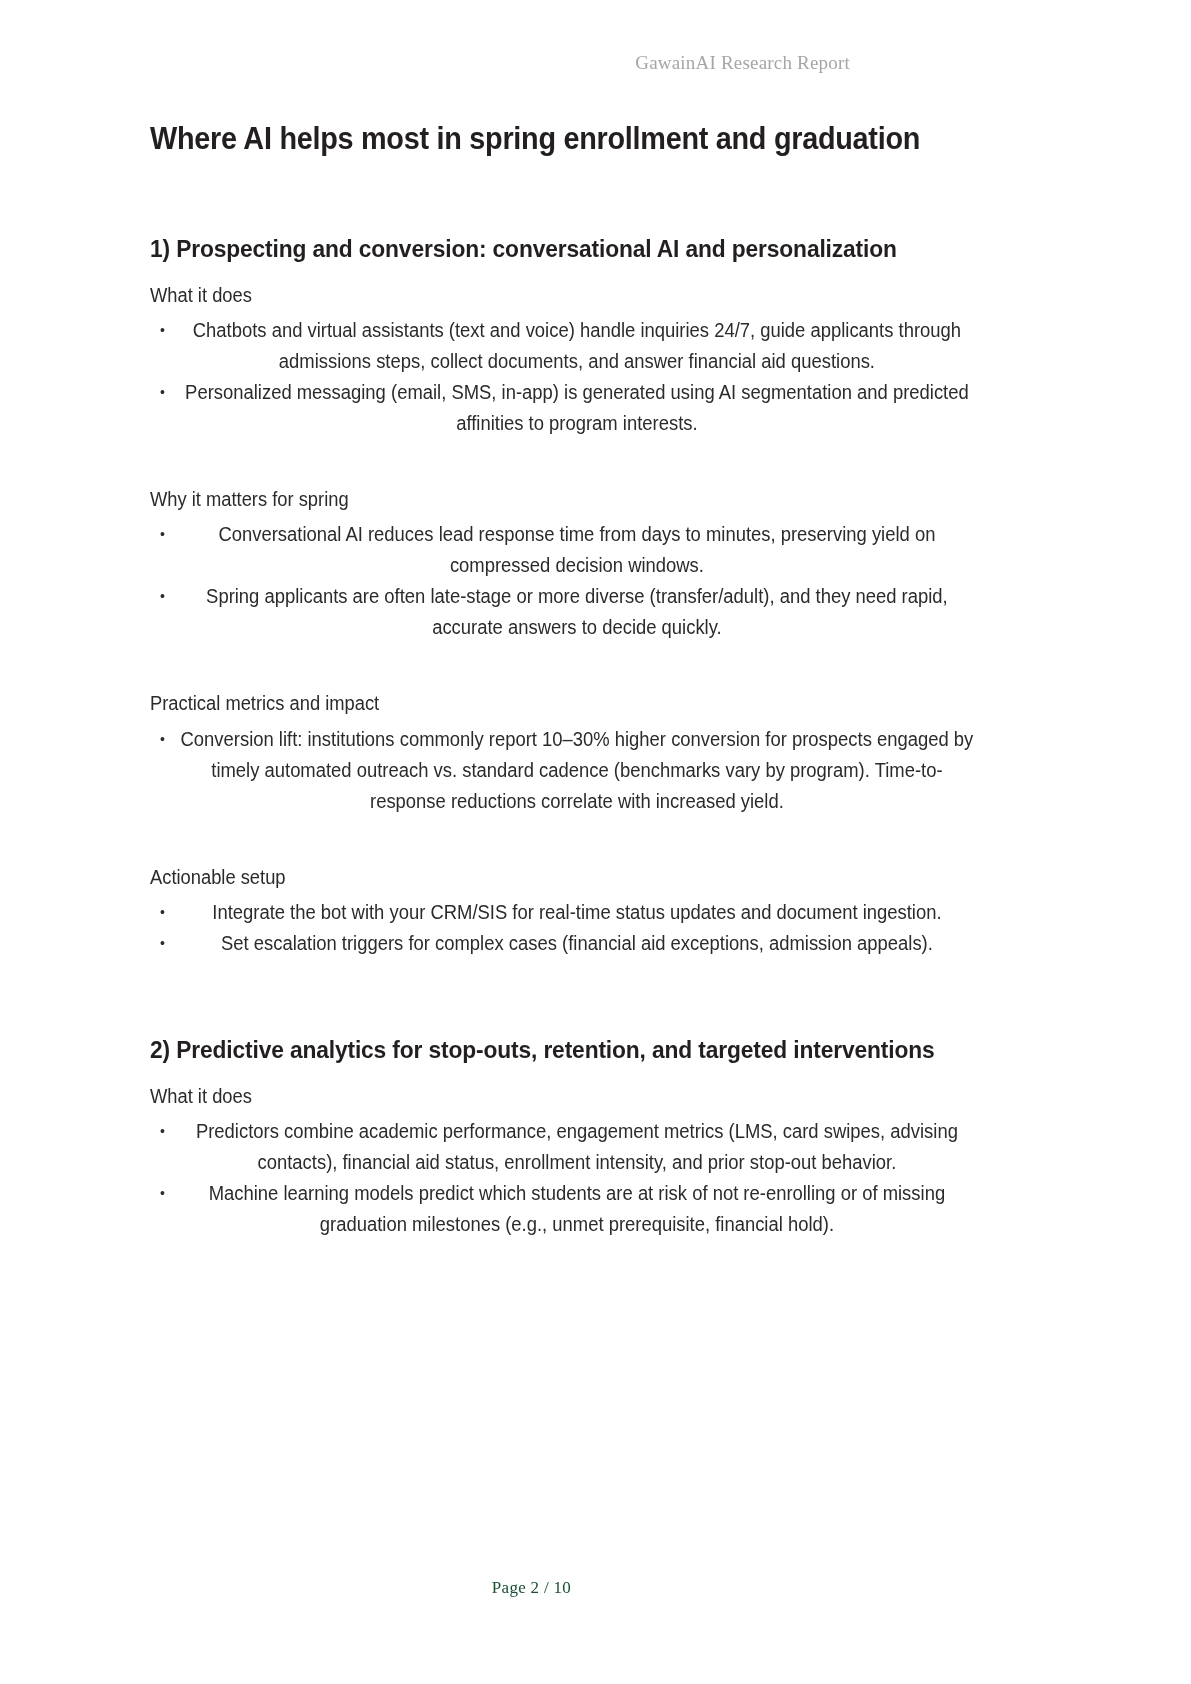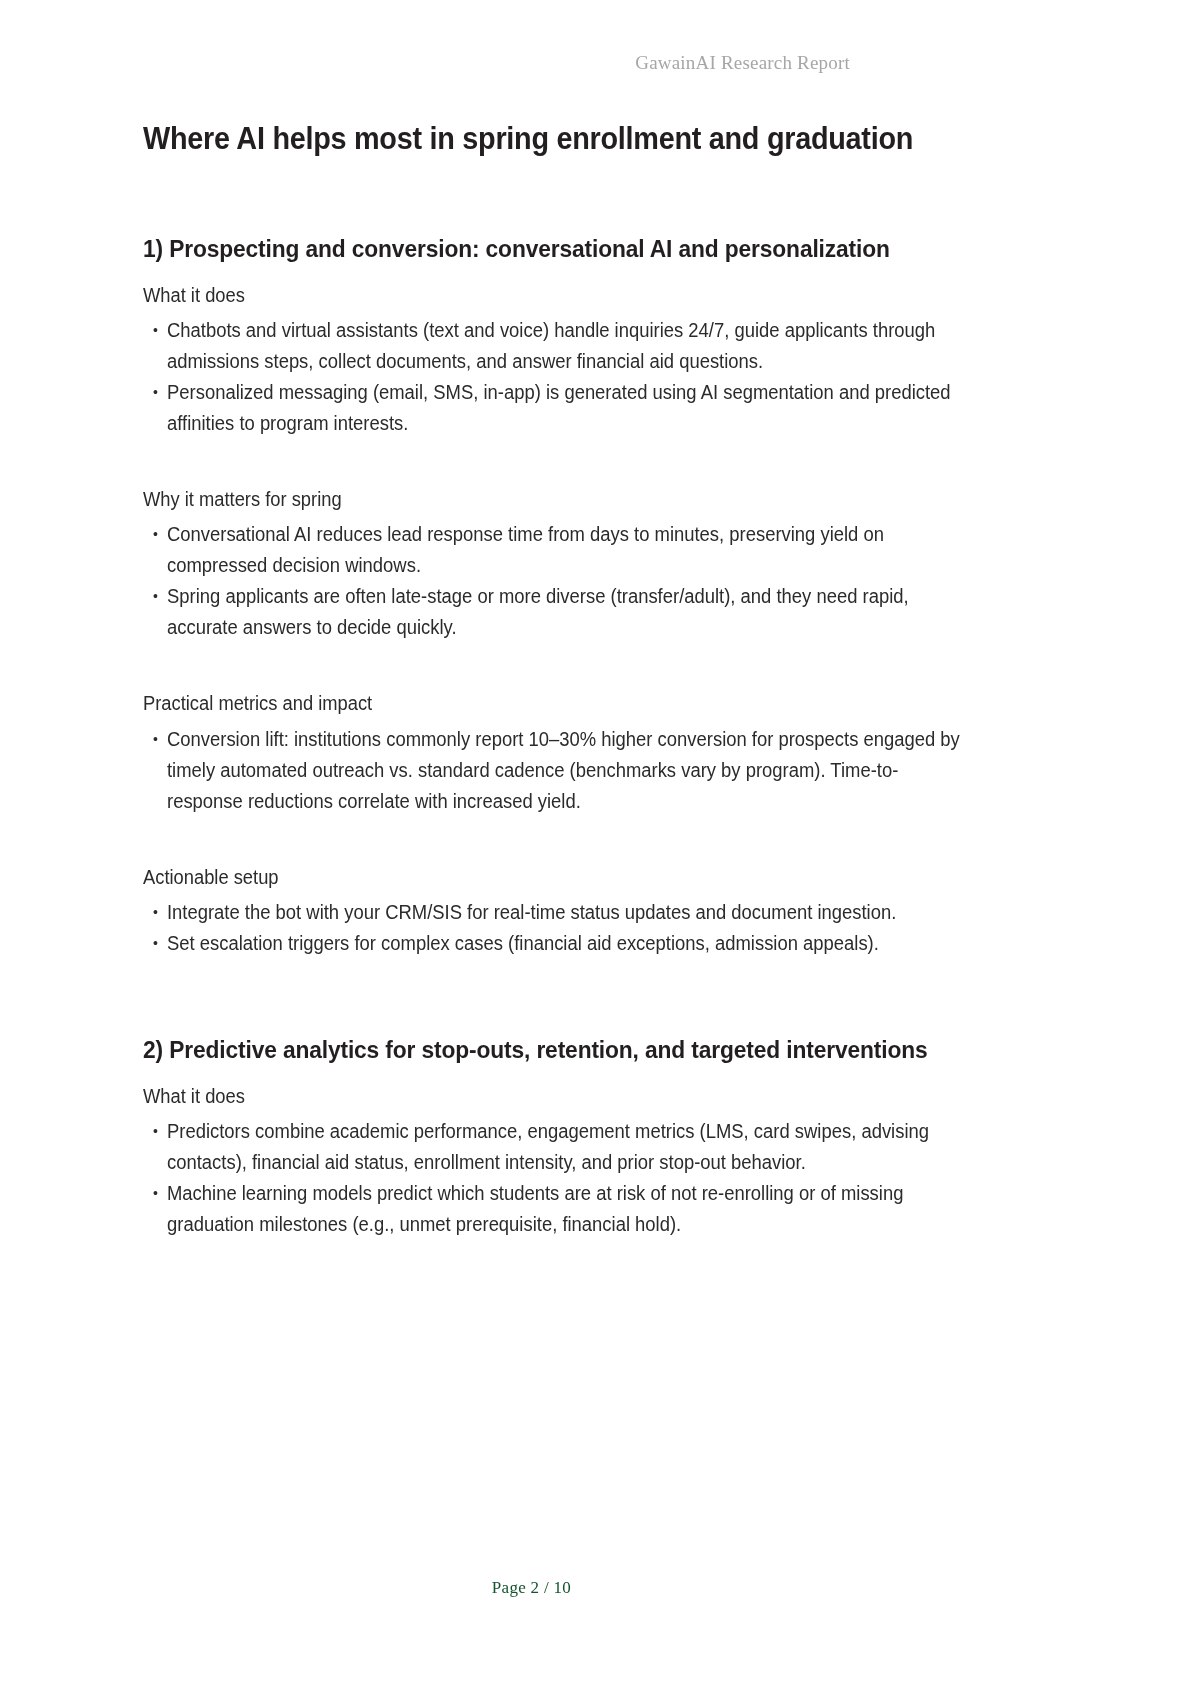--- a/index.html
+++ b/index.html
@@ -34,21 +34,21 @@
     font-family: "Liberation Serif", "DejaVu Serif", serif;
     font-size: 19px;
     color: #a6a6a6;
     letter-spacing: 0.2px;
   }
 
   
   .content {
     position: absolute;
     top: 120px;
-    left: 143px;
+    left: 150px;
     width: 830px;
   }
 
   h1.doc-title {
     font-family: "Liberation Sans Narrow", "Liberation Sans", sans-serif;
     font-size: 31px;
     font-weight: bold;
     letter-spacing: -0.3px;
     line-height: 1.22;
     margin: 0 0 0 0;
@@ -77,20 +77,21 @@
     color: #2b2b2b;
     transform: scaleX(0.94);
     transform-origin: left center;
     white-space: nowrap;
   }
 
   ul.bullets {
     list-style: none;
     margin: 7px 0 0 0;
     padding: 0;
+    text-align: center;
   }
   ul.bullets li {
     position: relative;
     padding-left: 24px;
     font-size: 19.5px;
     line-height: 1.59;
     color: #2b2b2b;
     margin: 0 0 0 0;
   }
   ul.bullets li .txt {

